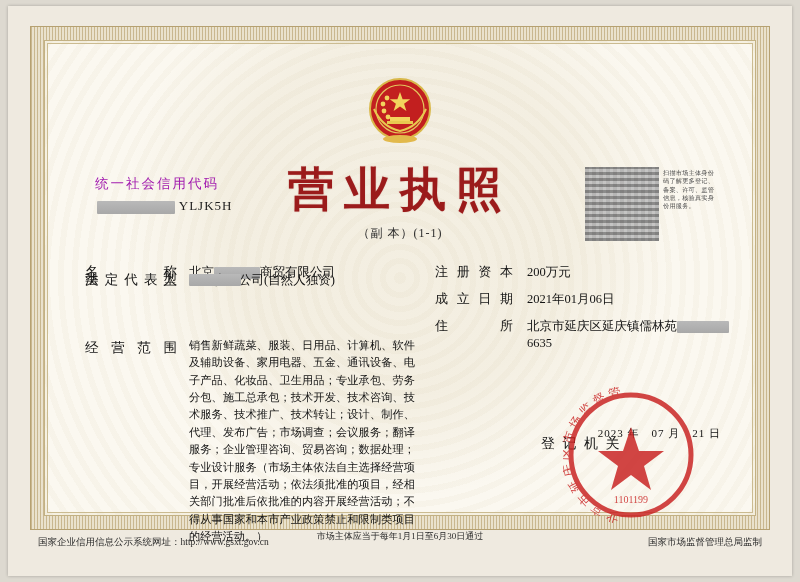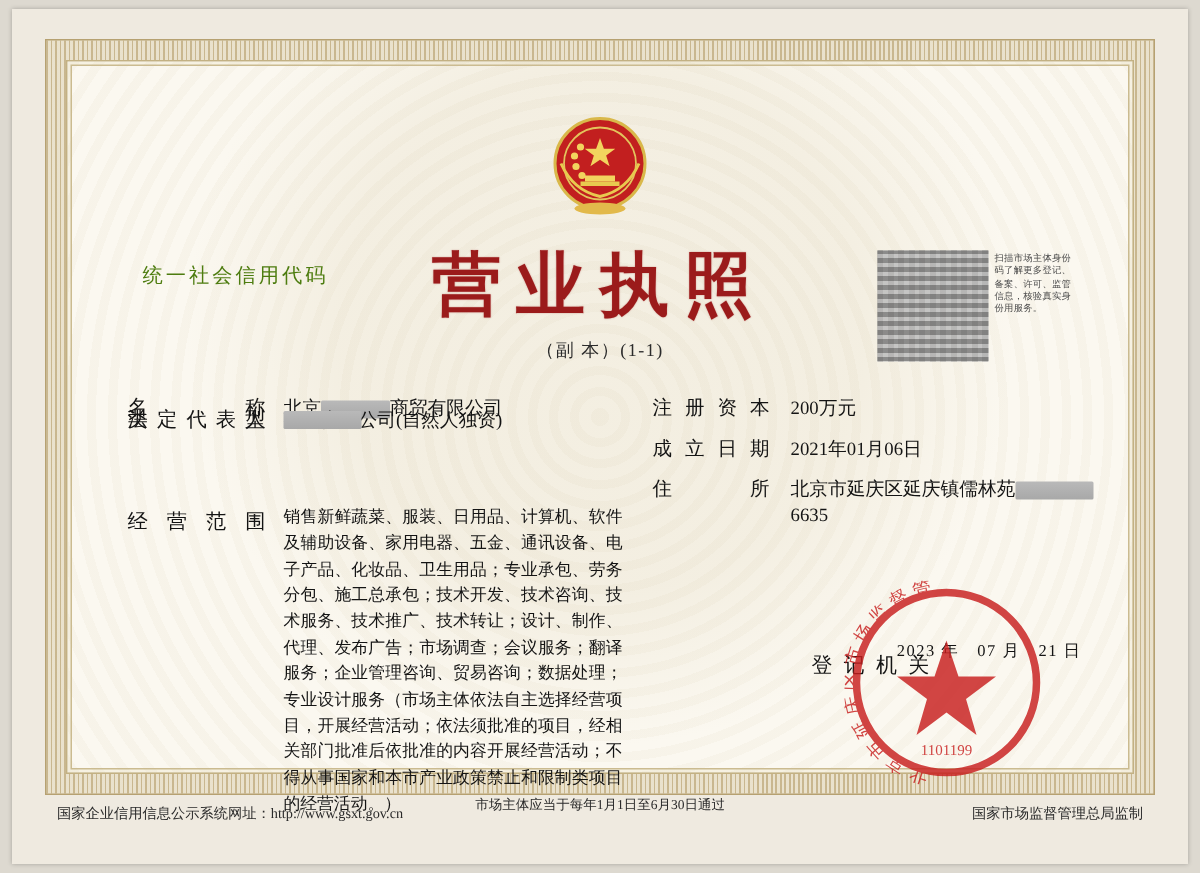--- a/index.html
+++ b/index.html
@@ -95,21 +95,21 @@
     color: #2b2b2b;
     letter-spacing: 1px;
     white-space: nowrap;
   }
   .credit-code-label {
     position: absolute;
     left: 50px;
     top: 134px;
     font-size: 13.5px;
     letter-spacing: 2px;
-    color: #4d7c0f;
+    color: #a21caf;
     white-space: nowrap;
   }
   .credit-code-value {
     position: absolute;
     left: 52px;
     top: 157px;
     font-size: 13px;
     letter-spacing: 1px;
     color: #1d1d1d;
     white-space: nowrap;
@@ -287,20 +287,24 @@
           <rect x="33" y="56" width="26" height="3" fill="#e8c94f"></rect>
           <path d="M20 44 q8 18 26 22 q18 -4 26 -22" fill="none" stroke="#e8c94f" stroke-width="2"></path>
           <ellipse cx="46" cy="74" rx="17" ry="4" fill="#e2b94b"></ellipse>
         </svg>
       </div>
 
       <div class="title">营业执照</div>
       <div class="subtitle">（副 本）(1-1)</div>
 
       <div class="credit-code-label">统一社会信用代码</div>
+      <div class="credit-code-value">
+        <span class="redact" style="width:78px;height:13px;"></span>
+        <span>YLJK5H</span>
+      </div>
 
       <div class="qr"></div>
       <div class="qr-note">扫描市场主体身份码了解更多登记、备案、许可、监管信息，核验真实身份用服务。</div>
 
       <div class="fields">
         <div class="row">
           <span class="lbl">名　　称</span>
           <span class="val">
             <span>北京</span><span class="redact" style="width:46px;height:12px;"></span>商贸有限公司
           </span>

